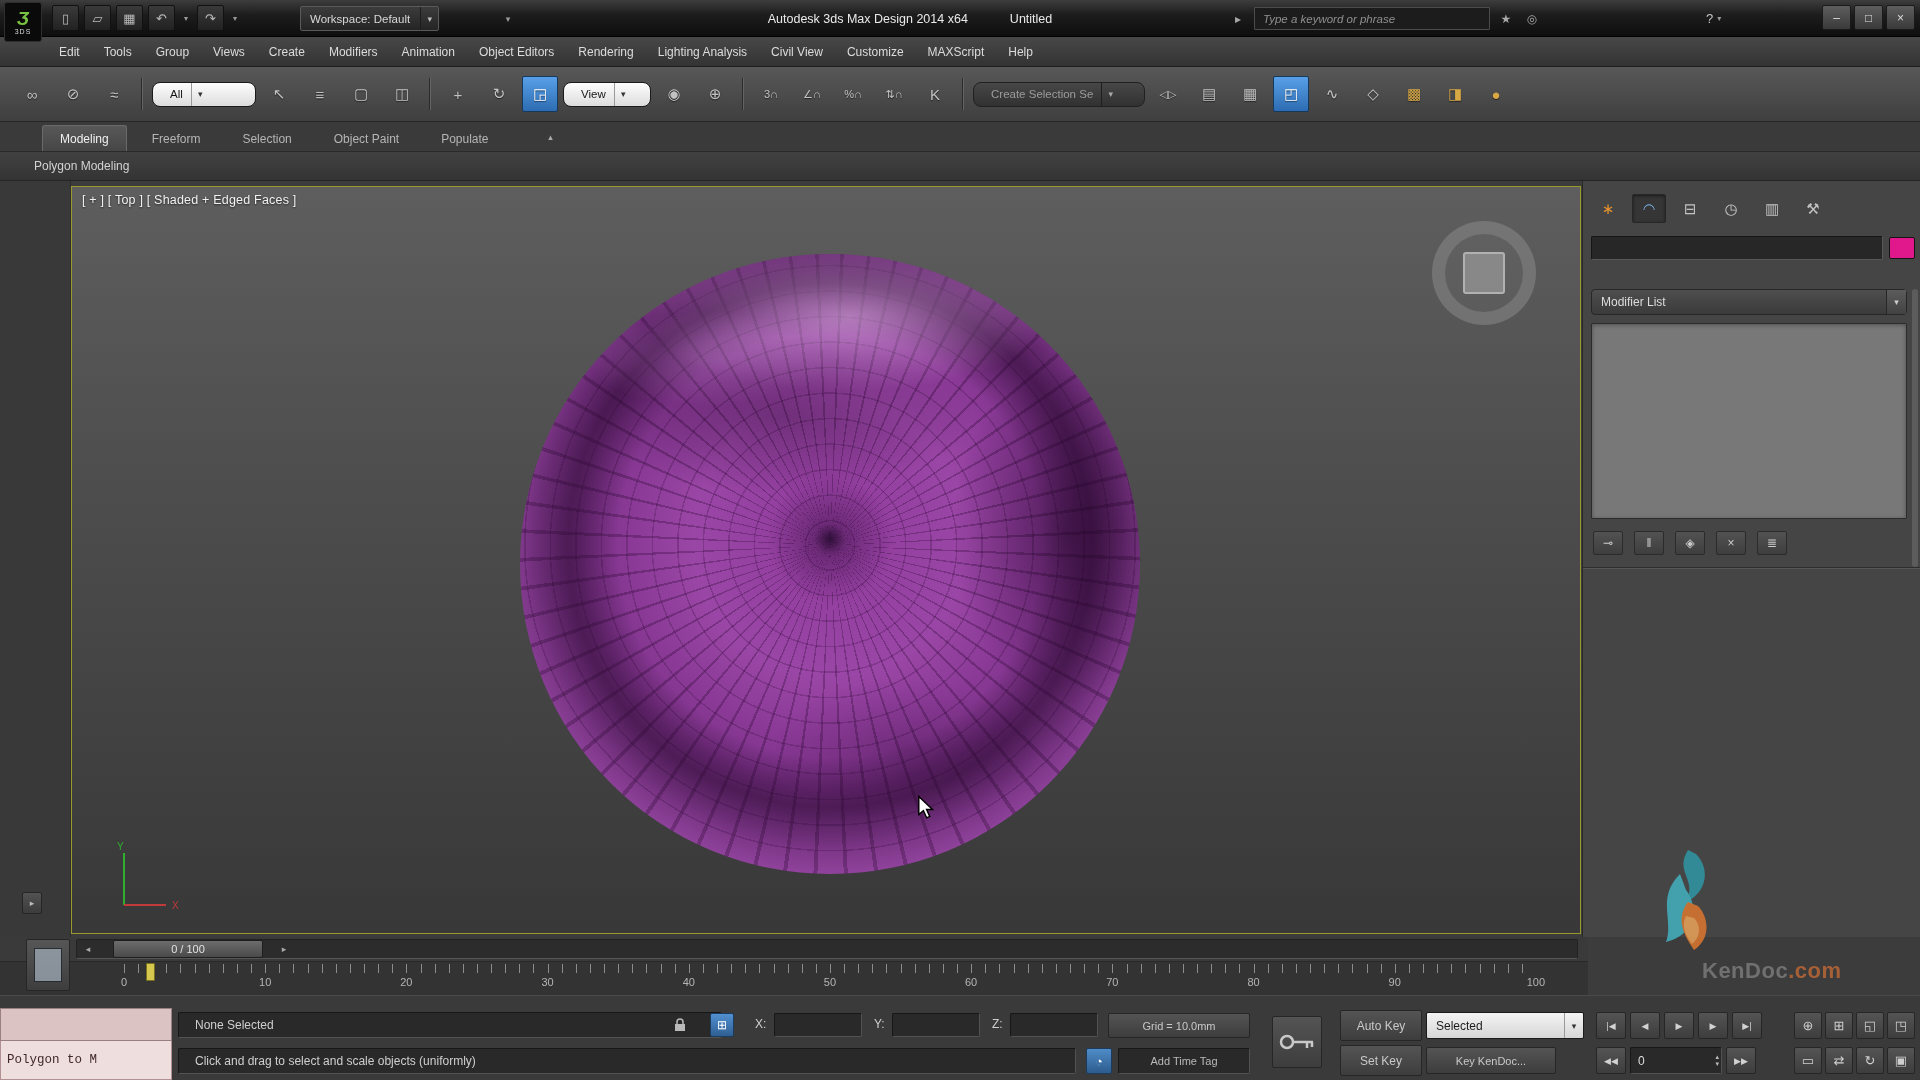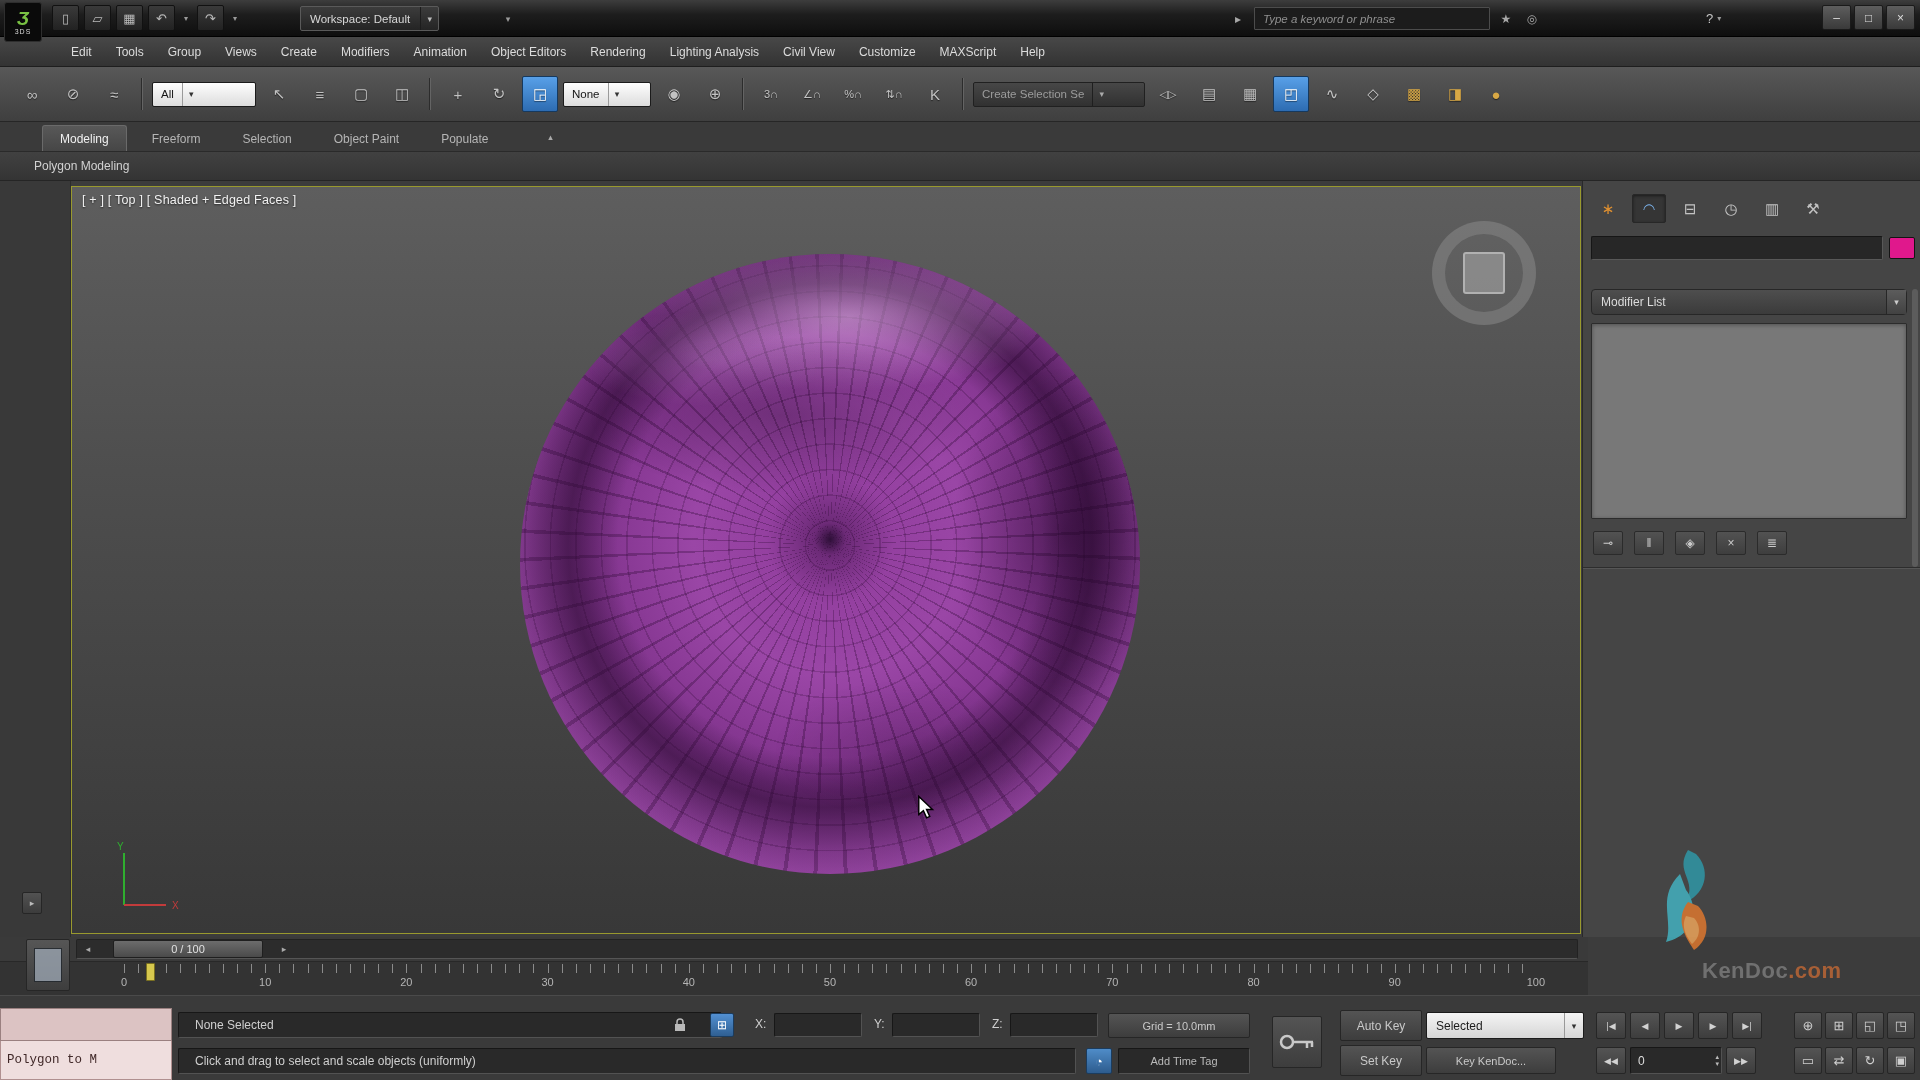--- a/index.html
+++ b/index.html
@@ -21,32 +21,32 @@
 #title-center span{font-size:12.5px;color:#eaeaea;white-space:nowrap}
 #search-wrap{position:absolute;left:1228px;top:7px;display:flex;align-items:center;gap:6px}
 #search-input{width:236px;height:23px;background:#1c1c1c;border:1px solid #4c4c4c;color:#bbb;font-size:11.5px;font-style:italic;padding:0 8px;border-radius:1px}
 #search-input::placeholder{color:#8f8f8f;font-style:italic}
 .ticon{width:20px;height:22px;display:flex;align-items:center;justify-content:center;color:#a8a8a8;font-size:12px}
 #help-btn{position:absolute;left:1700px;top:7px;height:23px;display:flex;align-items:center;gap:4px;color:#c5c5c5;font-size:13px;padding:0 6px}
 #help-btn .da{font-size:8px;color:#999}
 #winctl{position:absolute;left:1822px;top:5px;display:flex;gap:3px}
 .wbtn{width:29px;height:25px;display:flex;align-items:center;justify-content:center;background:linear-gradient(#5d5d5d,#3a3a3a);border:1px solid #1a1a1a;border-radius:2px;color:#ddd;font-size:12px}
 
-#menubar{position:absolute;left:0;top:37px;width:1920px;height:30px;background:linear-gradient(#484848,#333);border-bottom:1px solid #1e1e1e;display:flex;align-items:center;padding-left:60px;gap:2px}
+#menubar{position:absolute;left:0;top:37px;width:1920px;height:30px;background:linear-gradient(#484848,#333);border-bottom:1px solid #1e1e1e;display:flex;align-items:center;padding-left:48px;gap:2px}
 .mi{padding:5px 11px;font-size:12px;color:#dcdcdc;white-space:nowrap}
 
 #toolbar{position:absolute;left:0;top:67px;width:1920px;height:55px;background:linear-gradient(#585858,#3f3f3f);border-bottom:1px solid #262626;display:flex;align-items:center;padding-left:14px;gap:5px}
 .tb{width:36px;height:36px;display:flex;align-items:center;justify-content:center;border-radius:2px;flex:none}
 .tb i{font-size:15px;color:#c2c2c2;text-shadow:0 1px 1px rgba(0,0,0,.55)}
 .tb.sm i{font-size:11px;letter-spacing:0}
 .tb.active{background:linear-gradient(#58a0e8,#2d6cb2);border:1px solid #16395e}
 .tb.active i{color:#fff}
 .tb.gold i{color:#d8a845}
 .tsep{width:2px;height:32px;background:#2c2c2c;border-right:1px solid #646464;margin:0 4px;flex:none}
-.tdrop{height:25px;background:linear-gradient(#fefefe,#dcdcdc);border:1px solid #1b1b1b;border-radius:2px;display:flex;align-items:center;color:#151515;font-size:11.5px;padding-left:8px;flex:none}
+.tdrop{height:25px;background:linear-gradient(#fefefe,#dcdcdc);border:1px solid #1b1b1b;border-radius:8px;display:flex;align-items:center;color:#151515;font-size:11.5px;padding-left:17px;flex:none}
 .tdrop .tx{white-space:nowrap;overflow:hidden}
 .tdrop .da{width:18px;height:100%;border-left:1px solid #9a9a9a;display:flex;align-items:center;justify-content:center;font-size:9px;color:#333;margin-left:8px}
 .tdrop.dark{background:linear-gradient(#474747,#313131);color:#9c9c9c;border-color:#202020}
 .tdrop.dark .da{border-left-color:#1f1f1f;color:#aaa}
 
 #ribbontabs{position:absolute;left:0;top:122px;width:1920px;height:30px;background:#3a3a3a;border-bottom:1px solid #2a2a2a;display:flex;align-items:flex-end;padding-left:42px;gap:8px}
 .rtab{padding:6px 17px 5px;font-size:12px;color:#b5b5b5;white-space:nowrap}
 .rtab.active{background:linear-gradient(#585858,#464646);border:1px solid #6a6a6a;border-bottom:none;border-radius:3px 3px 0 0;color:#f0f0f0}
 .rctl{width:22px;height:20px;margin:0 0 4px 26px;display:flex;align-items:center;justify-content:center;color:#aaa;font-size:9px}
 #polybar{position:absolute;left:0;top:152px;width:1920px;height:29px;background:linear-gradient(#414141,#343434);border-bottom:1px solid #252525;display:flex;align-items:center;padding-left:34px}
@@ -167,20 +167,24 @@
         <i>▾</i>
       </div>
   </div>
   <div id="workspace">
     <span>Workspace: Default</span>
     <span class="da">▾</span>
   </div>
   <div id="ws-extra">
       <i>▾</i>
     </div>
+  <div id="title-center">
+    <span>Autodesk 3ds Max Design 2014 x64</span>
+    <span>Untitled</span>
+  </div>
   <div id="search-wrap">
     <span class="ticon">
         <i>▸</i>
       </span>
     <input id="search-input" placeholder="Type a keyword or phrase" style="">
     <span class="ticon">
         <i>★</i>
       </span>
     <span class="ticon">
         <i>◎</i>
@@ -255,21 +259,21 @@
   <div class="tb">
       <i>+</i>
     </div>
   <div class="tb">
       <i>↻</i>
     </div>
   <div class="tb active">
       <i>◲</i>
     </div>
   <div class="tdrop" style="width:88px">
-    <span class="tx">None</span>
+    <span class="tx">View</span>
     <span class="da">▾</span>
   </div>
   <div class="tb">
       <i>◉</i>
     </div>
   <div class="tb">
       <i>⊕</i>
     </div>
   <div class="tsep"></div>
   <div class="tb sm">

